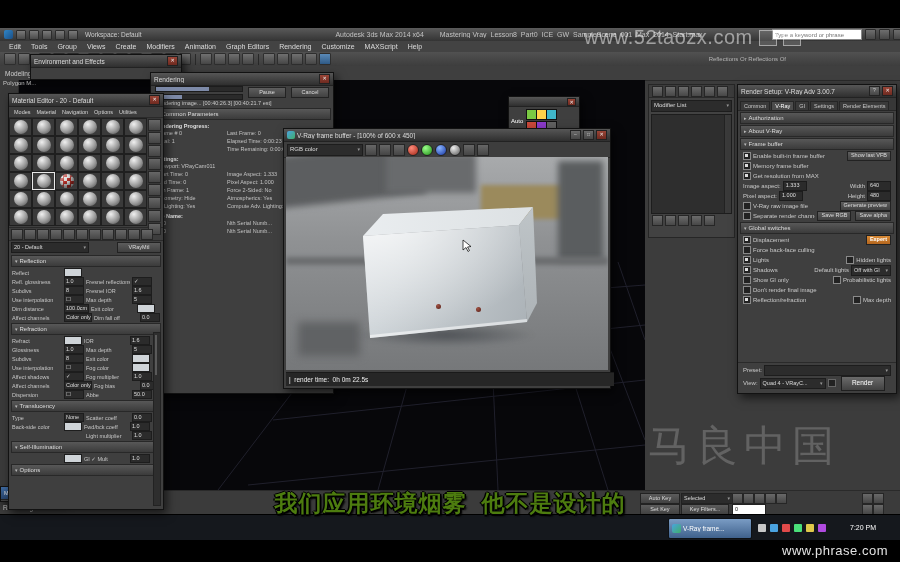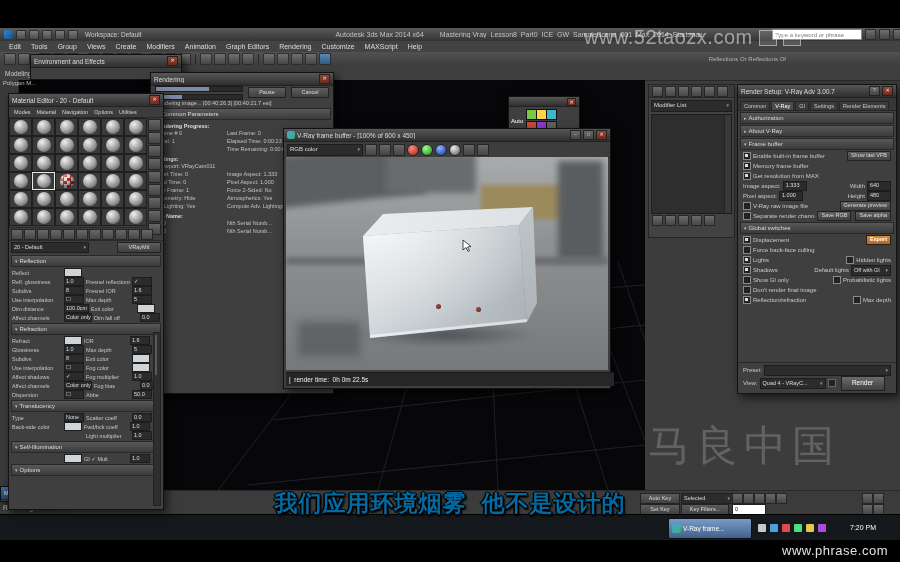--- a/index.html
+++ b/index.html
@@ -153,21 +153,21 @@
   #miniwin{left:0;top:458px;width:62px;height:14px;z-index:5}
   #miniwin .wtitle{height:12px;background:linear-gradient(#3f6aa0,#27436a)}
   #taskbar{position:absolute;left:0;top:486px;width:900px;height:26px;background:#15181d;border-top:1px solid #000;z-index:6}
   #tb-vfb{position:absolute;left:668px;top:3px;width:76px;height:19px;background:linear-gradient(#7a9cc4,#3f618c);border:1px solid #0d1014;border-radius:2px;display:flex;align-items:center;gap:2px;padding:0 3px}
   #tb-vfb span.lbl{font-size:6.5px;color:#fff;white-space:nowrap;overflow:hidden}
   .tb-ic2{width:9px;height:9px;border-radius:2px;background:linear-gradient(135deg,#4aa3e0,#3fae6a);flex:none}
   .tray{position:absolute;top:9px;width:8px;height:8px;border-radius:1px}
   #clock{position:absolute;left:850px;top:0;height:26px;line-height:26px;font-size:7px;color:#fff}
 
   
-  #subtitle{position:absolute;left:0;top:488px;width:100%;text-align:center;font-size:23px;font-weight:bold;color:#0369a1;letter-spacing:1px;z-index:70;white-space:pre;text-shadow:-1.5px 0 #000,1.5px 0 #000,0 -1.5px #000,0 1.5px #000,2px 2px 2px #000}
+  #subtitle{position:absolute;left:0;top:488px;width:100%;text-align:center;font-size:23px;font-weight:bold;color:#4d7c0f;letter-spacing:1px;z-index:70;white-space:pre;text-shadow:-1.5px 0 #000,1.5px 0 #000,0 -1.5px #000,0 1.5px #000,2px 2px 2px #000}
   #wm-top{position:absolute;left:584px;top:26px;z-index:72;display:flex;align-items:center;gap:6px}
   #wm-top .txt{font-size:20px;color:rgba(255,255,255,.5);letter-spacing:.5px;white-space:nowrap}
   .wm-box{width:16px;height:14px;border:1px solid rgba(255,255,255,.45);background:rgba(255,255,255,.12)}
   #wm-mid{position:absolute;left:648px;top:418px;font-size:42px;color:rgba(210,210,210,.25);z-index:72;letter-spacing:6px;white-space:nowrap}
 
   #cw-body{display:flex;align-items:center;gap:3px;padding:2px}
   #cw-label{font-size:6px;color:#fff}
   #cw-swatches{display:grid;grid-template-columns:repeat(3,9px);grid-gap:1px}
   .chip{width:9px;height:9px;border:1px solid #111;display:block}
 </style>

